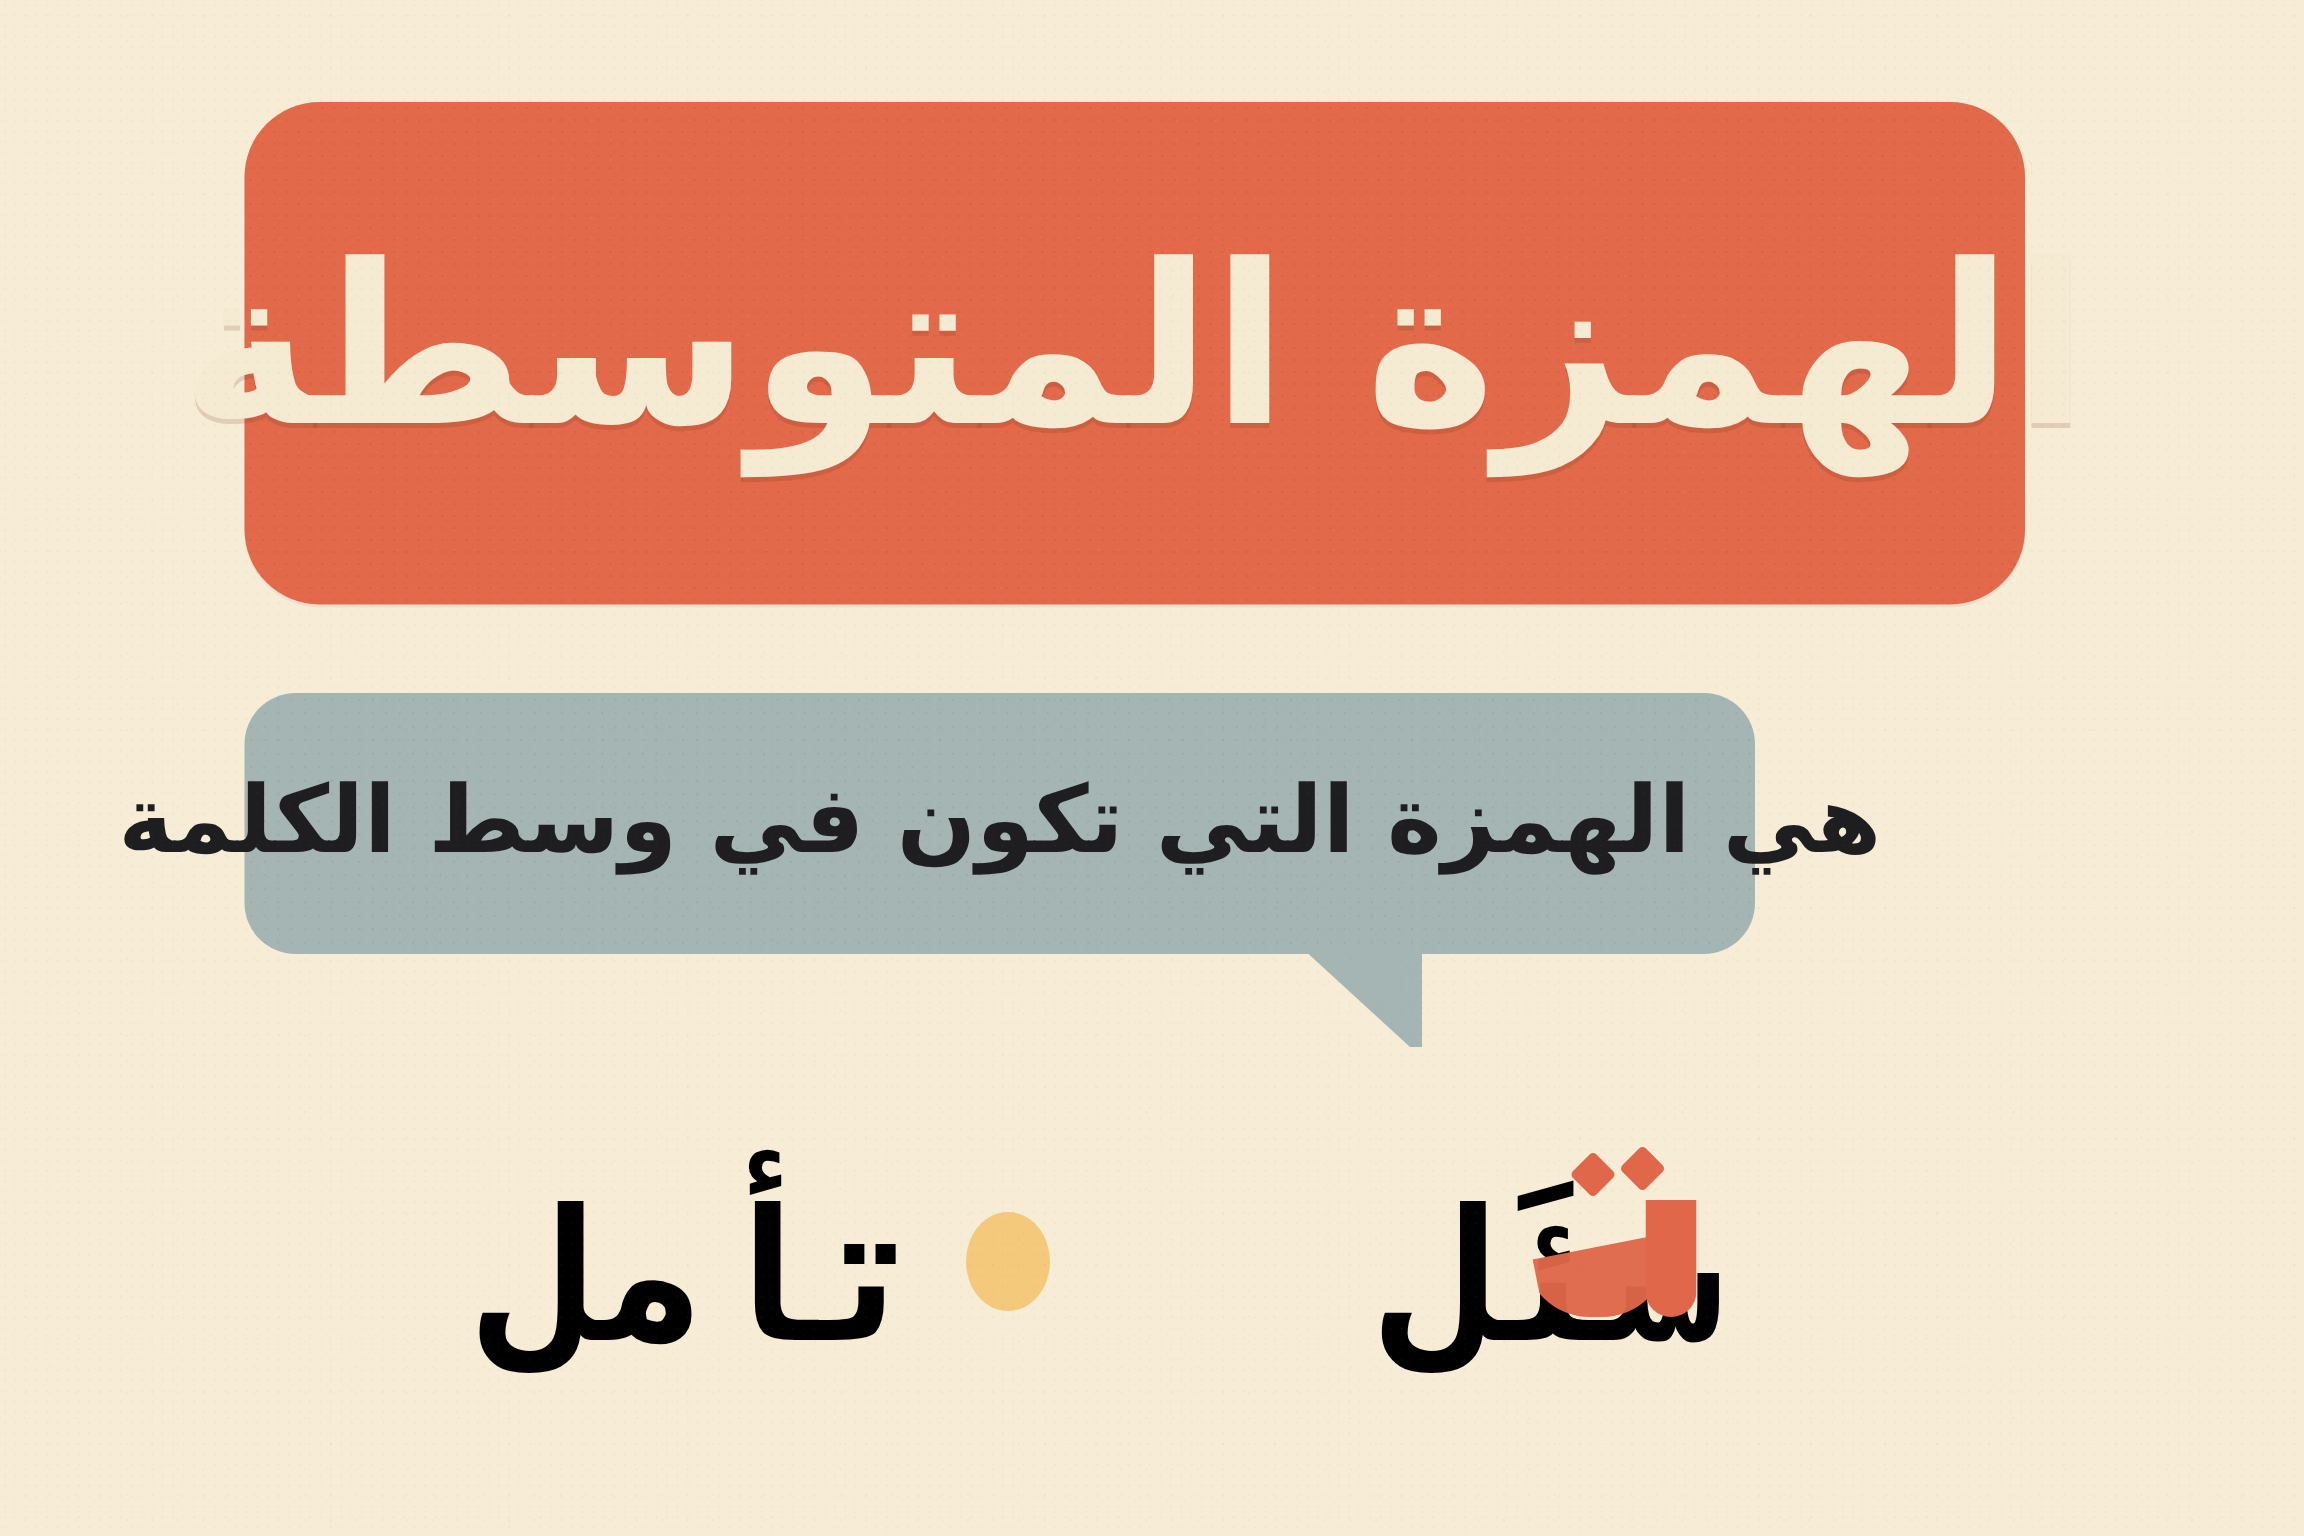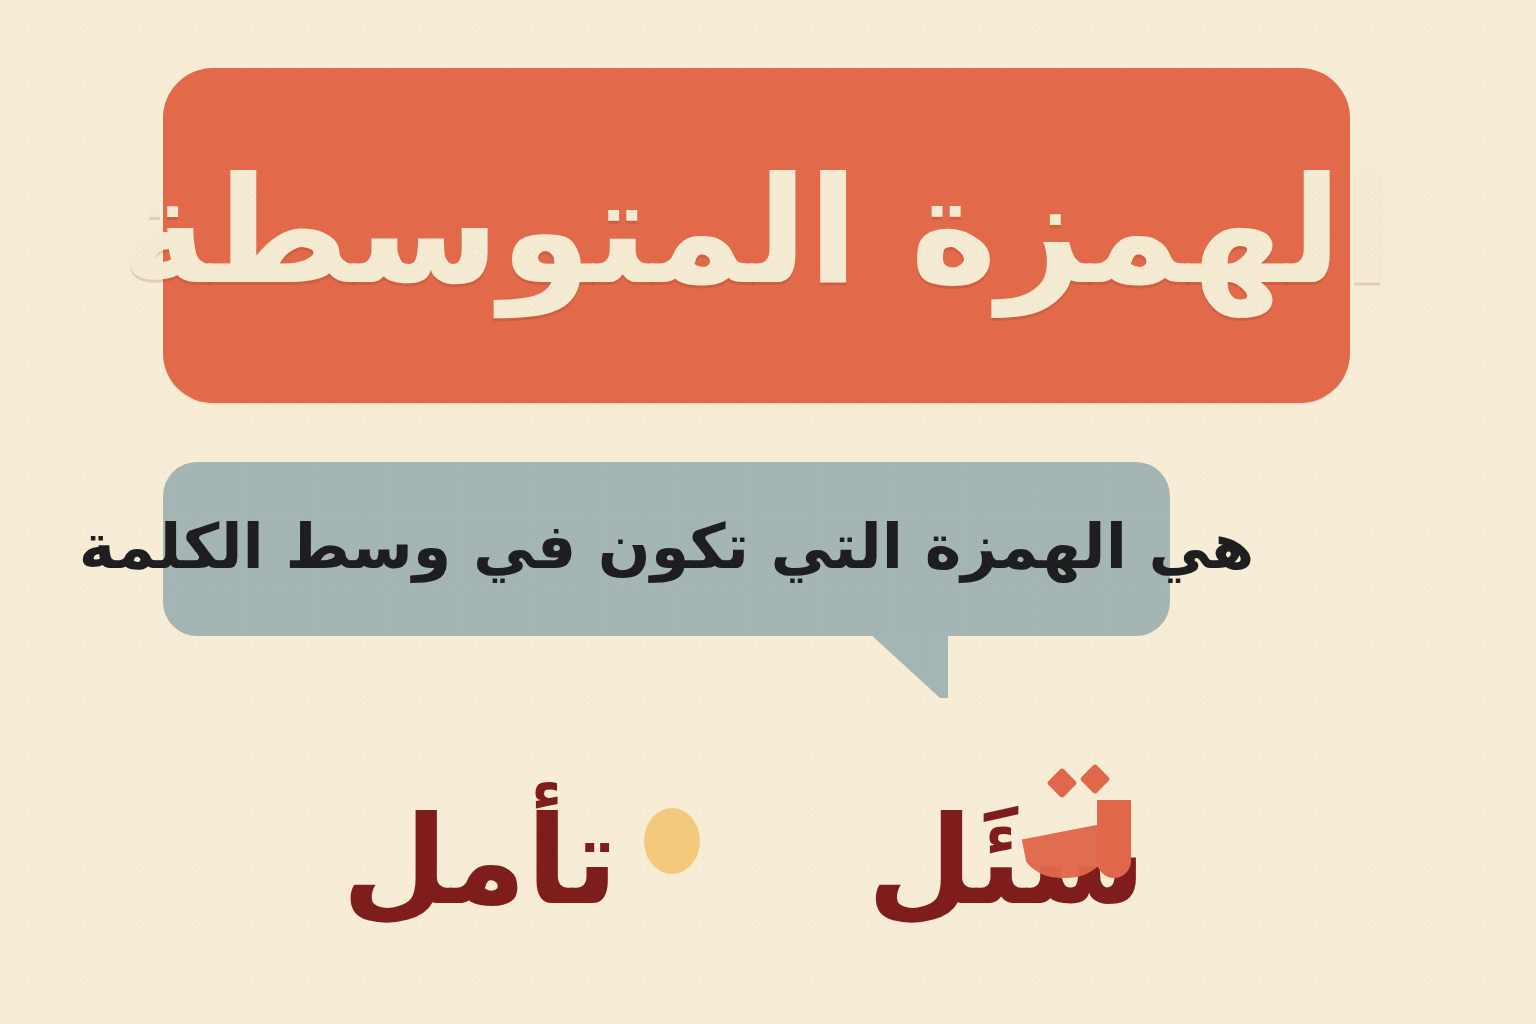--- a/index.html
+++ b/index.html
@@ -138,23 +138,24 @@
     height: 230px;
     direction: rtl;
   }
 
   .example-word {
     position: absolute;
     bottom: 0;
     font-size: 122px;
     line-height: 1.0;
     font-weight: 700;
-    color: #7f1d1d;
+    color: #000000;
     white-space: nowrap;
     direction: rtl;
+    font-family: Liberation Mono, monospace;
   }
 
   .example-word.first {
     right: 390px;
     bottom: 8px;
   }
 
   .example-word.second {
     right: 918px;
     bottom: 8px;

